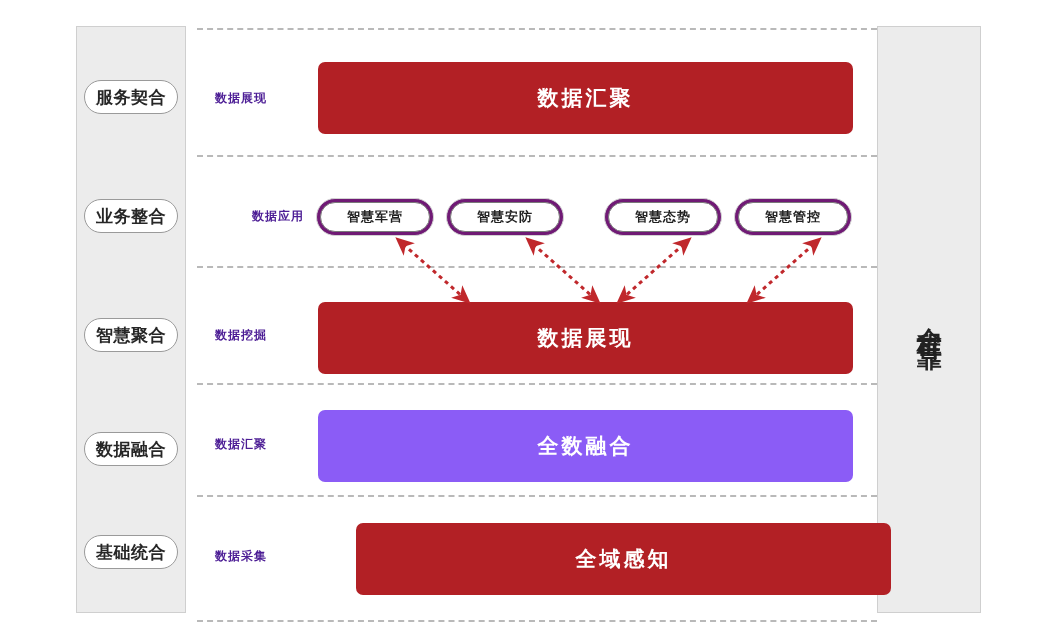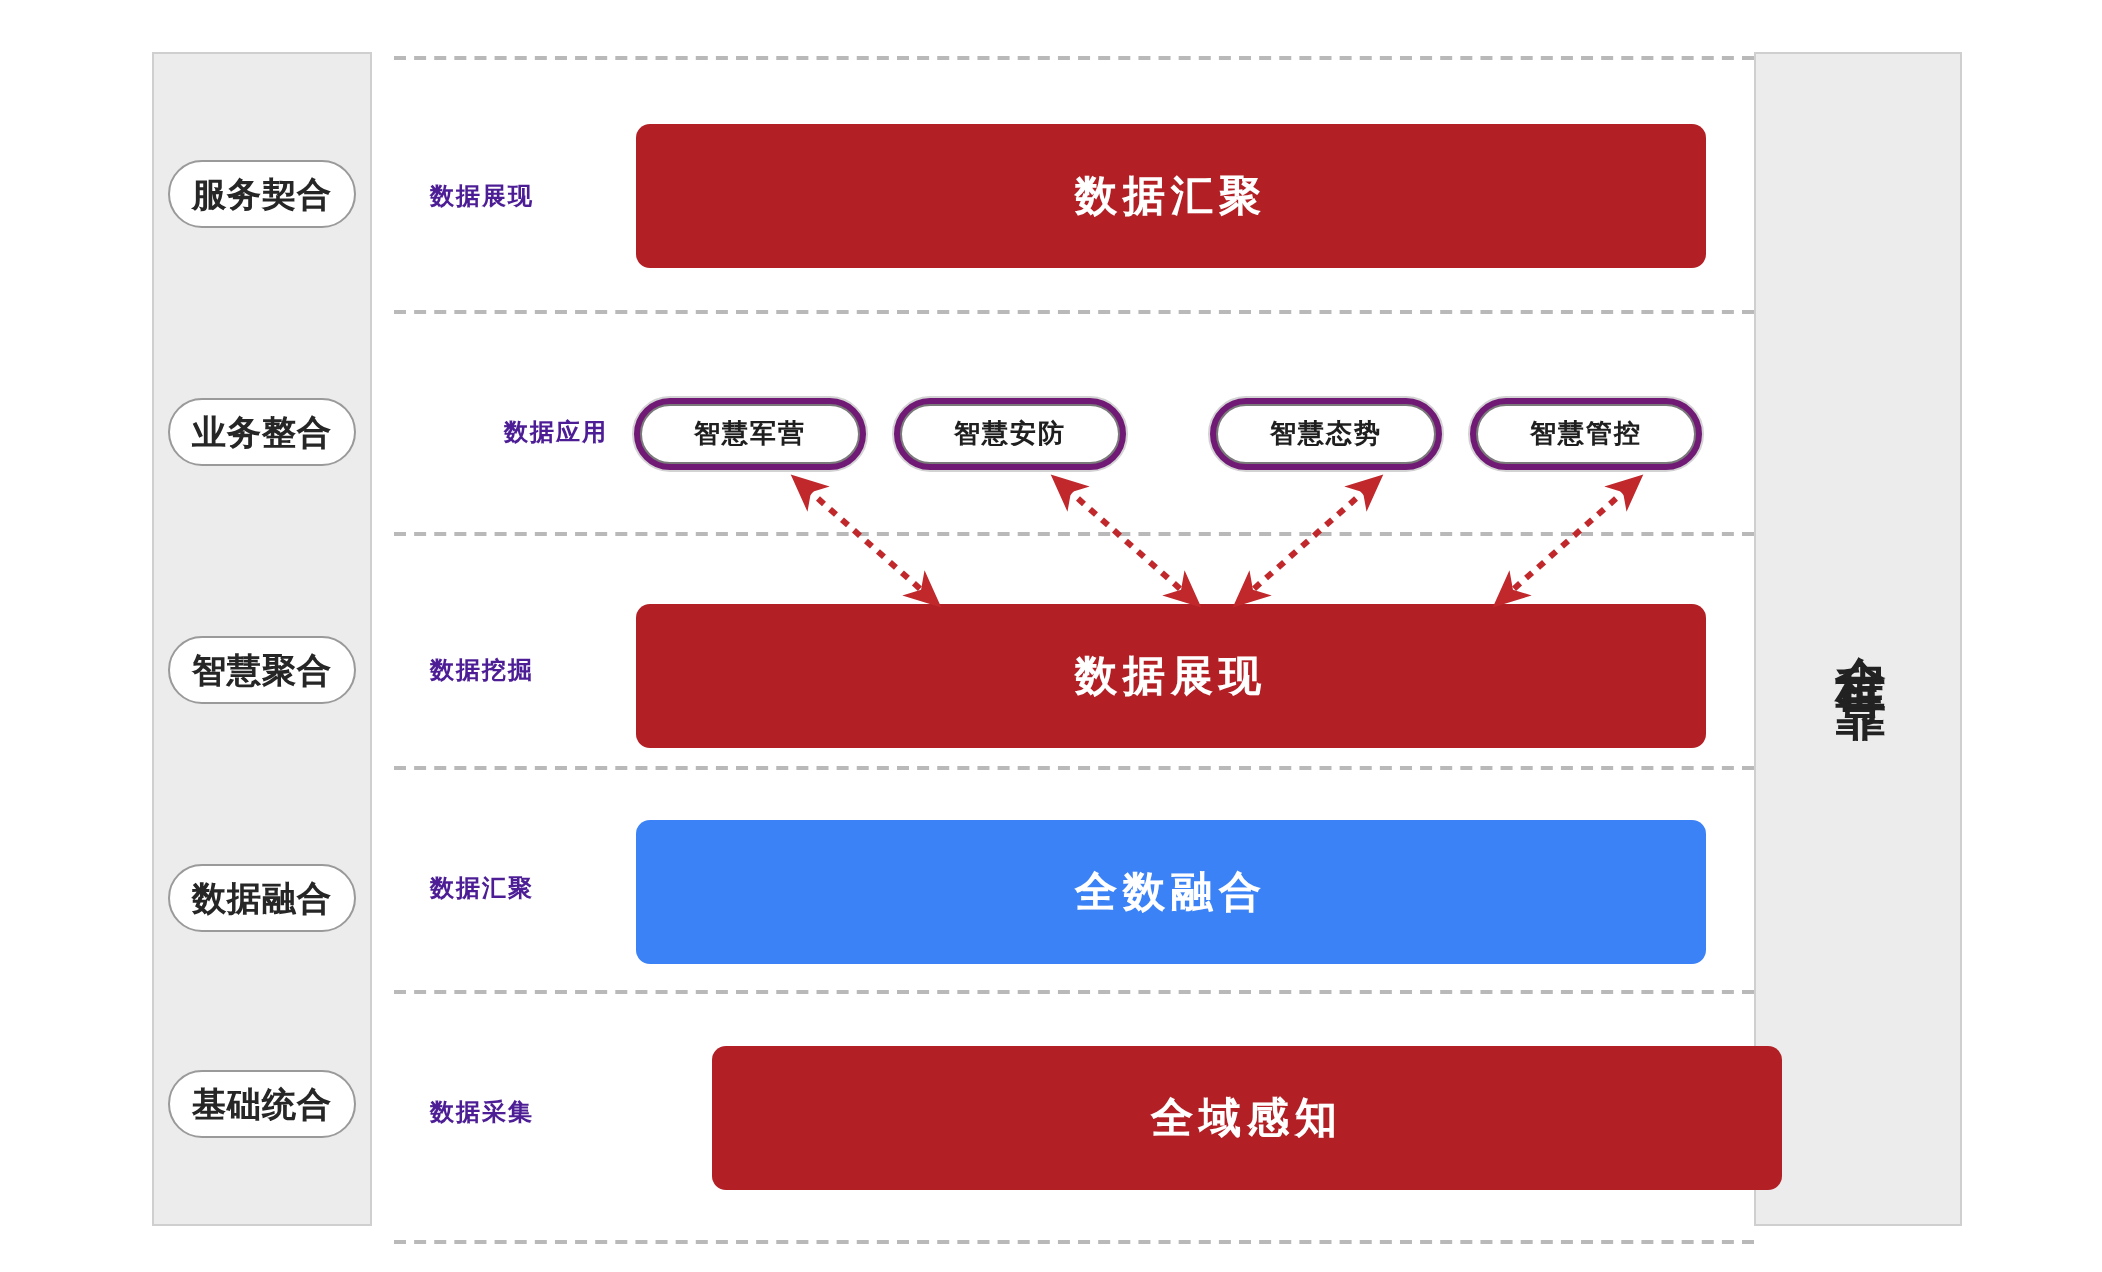--- a/index.html
+++ b/index.html
@@ -188,21 +188,21 @@
       <div class="stage-label" style="top: 548px;">数据采集</div>
     </div>
 
   <div id="red-bars">
       <div class="red-bar" style="top: 62px; height: 72px; background: rgb(178, 32, 37);">
         <span>数据汇聚</span>
       </div>
       <div class="red-bar" style="top: 302px; height: 72px; background: rgb(178, 32, 37);">
         <span>数据展现</span>
       </div>
-      <div class="red-bar" style="top: 410px; height: 72px; background: #3b82f6;">
+      <div class="red-bar" style="top: 410px; height: 72px; background: #8b5cf6;">
         <span>全数融合</span>
       </div>
       <div class="red-bar" style="top: 523px; height: 72px; background: rgb(178, 32, 37); margin-left: 38px;">
         <span>全域感知</span>
       </div>
     </div>
 
   <div id="app-pills">
       <div class="app-pill" style="left: 316px; width: 118px;">
         <div class="inner">

